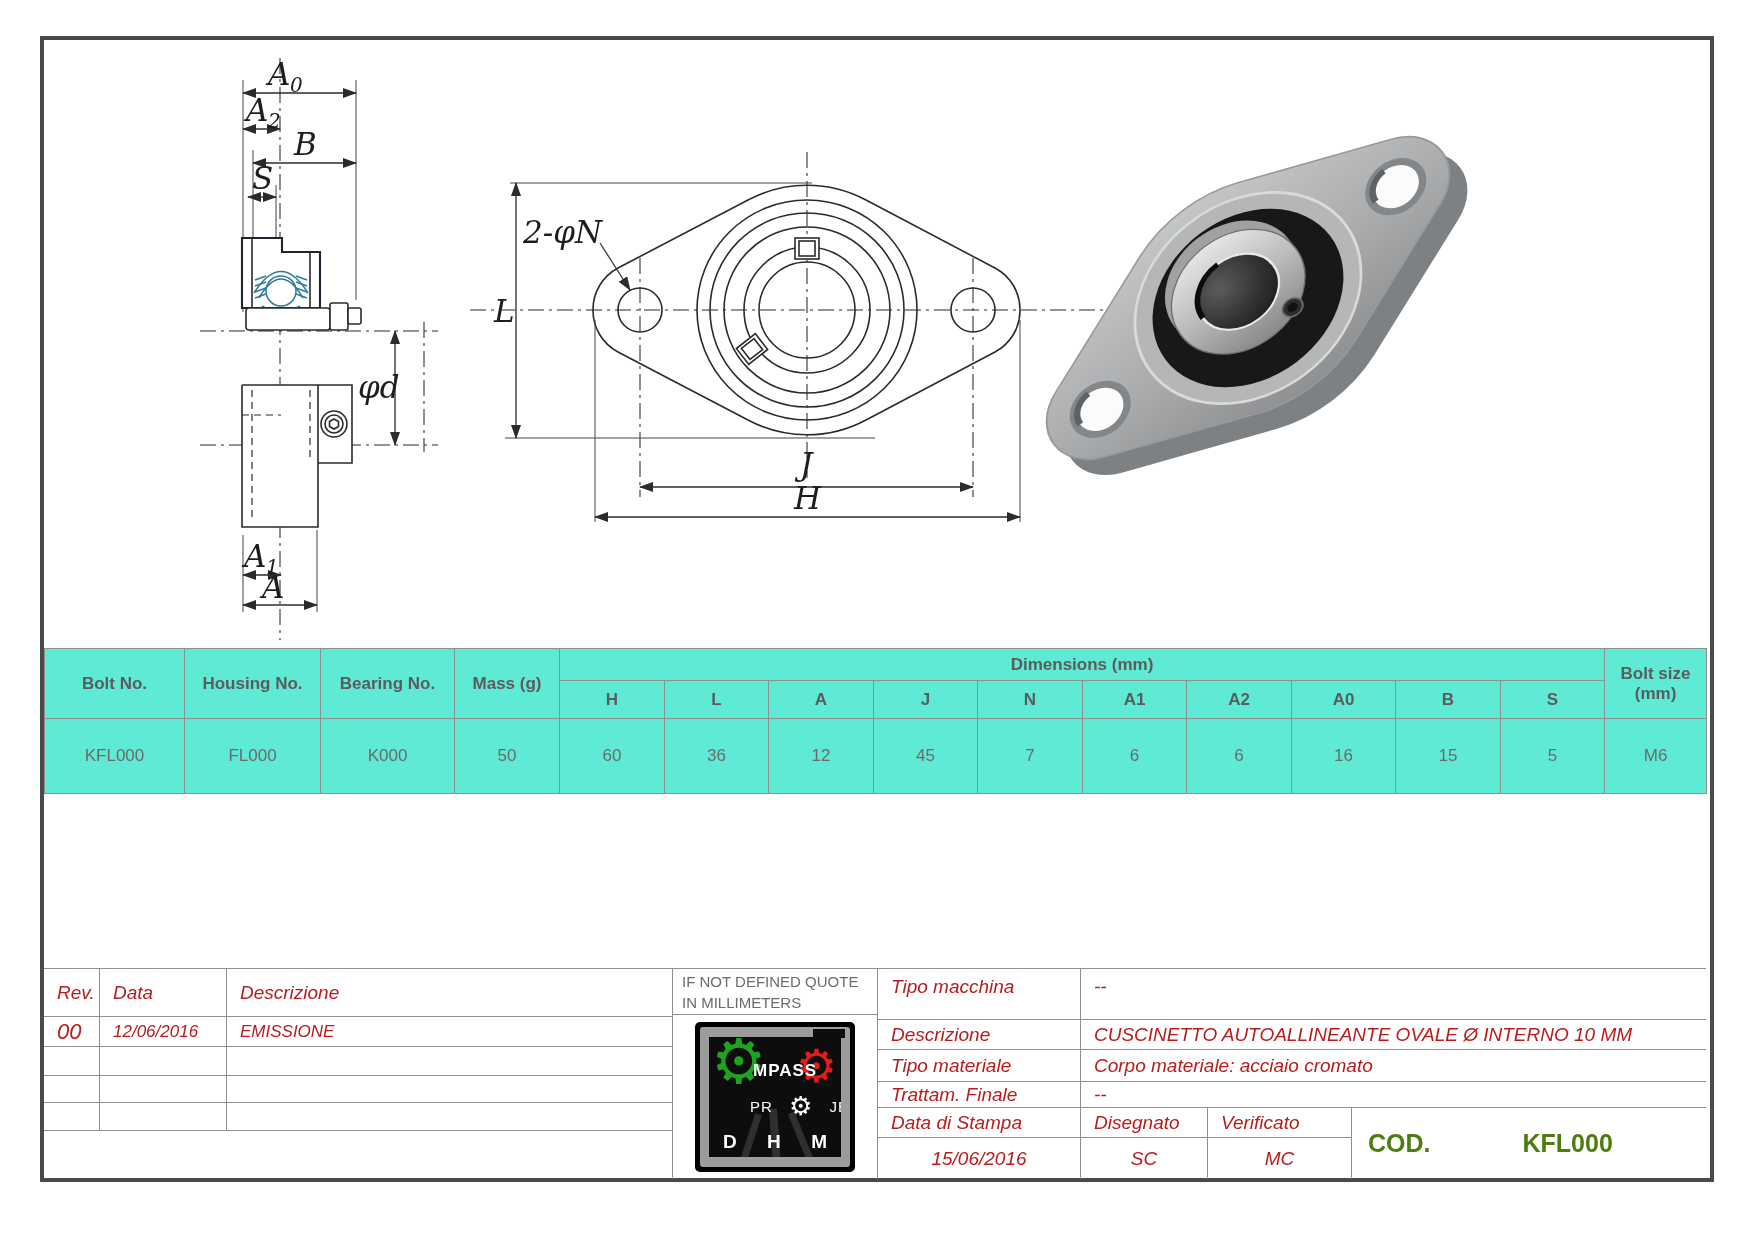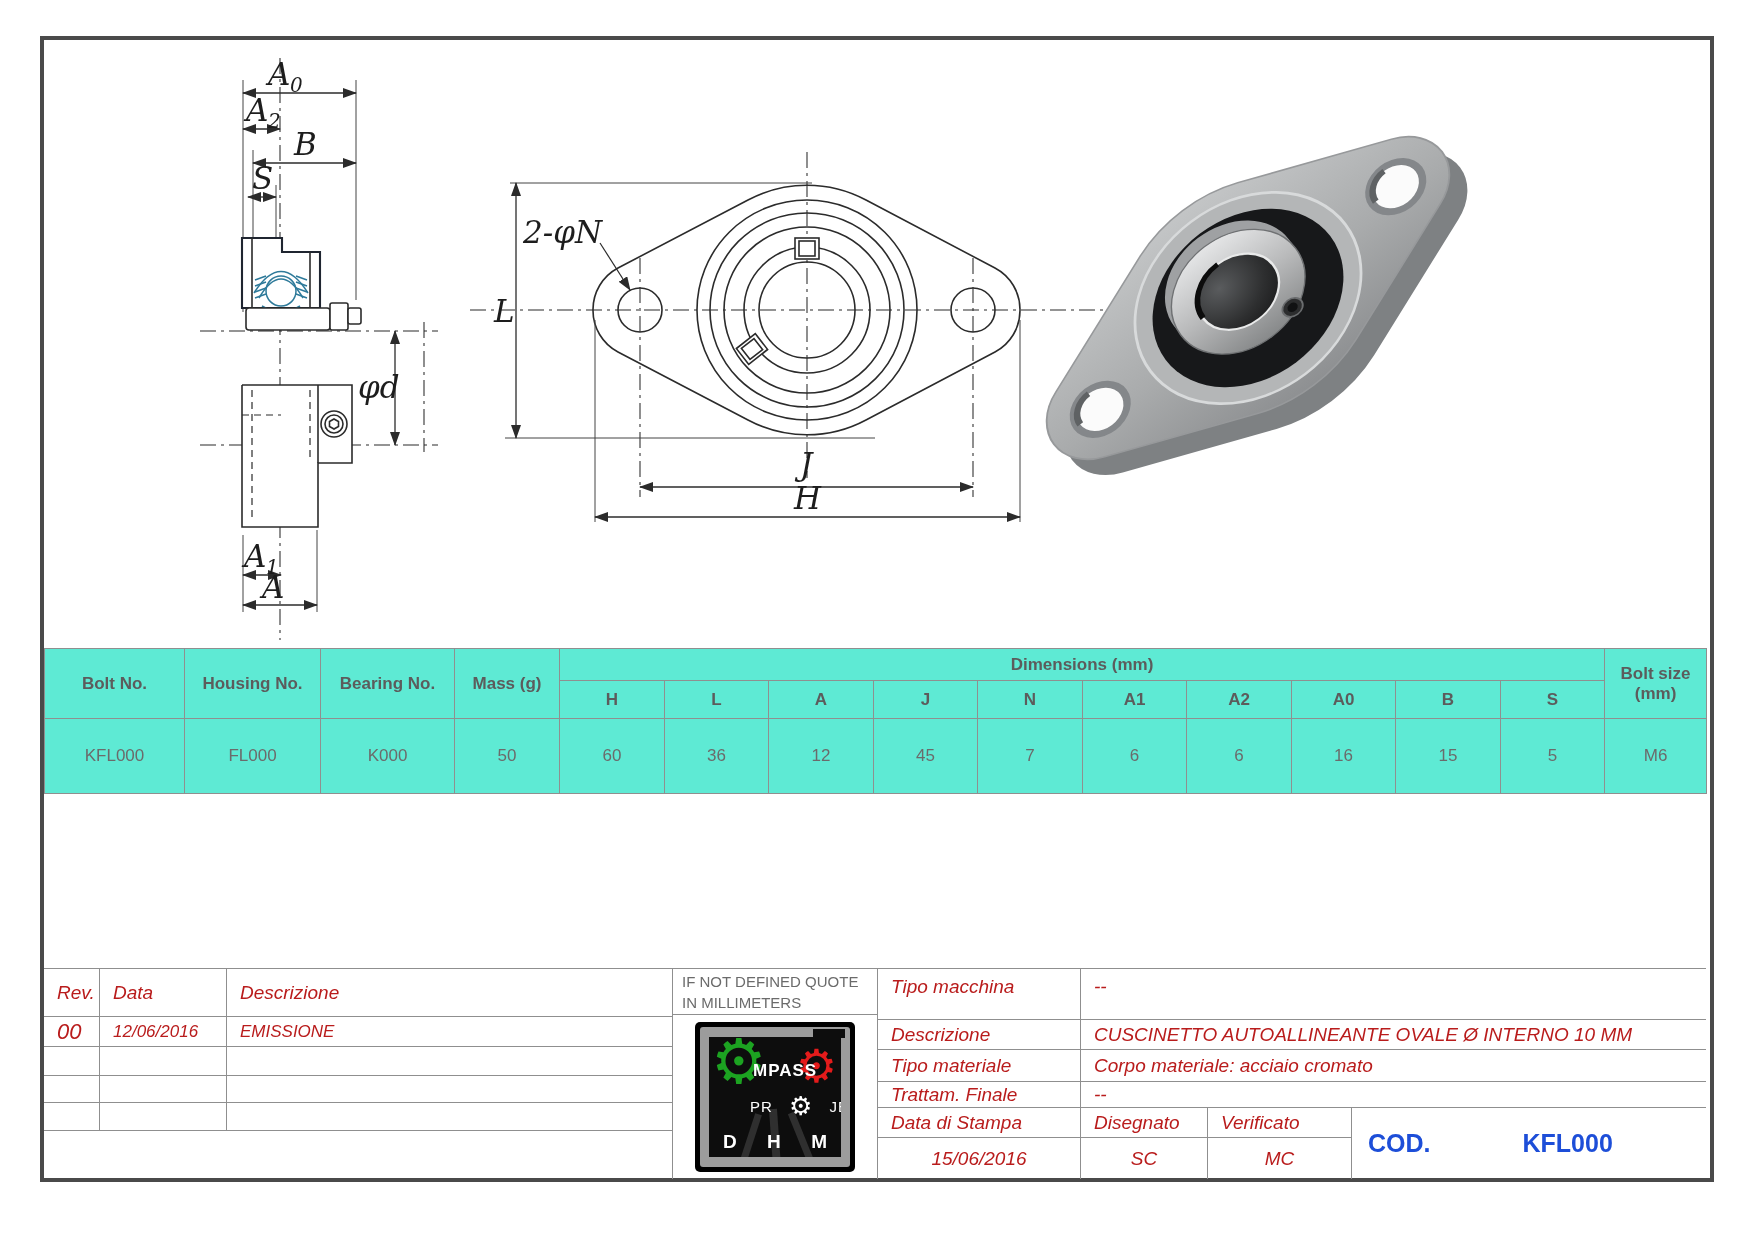--- a/index.html
+++ b/index.html
@@ -65,21 +65,21 @@
   .logo-dhm{position:absolute;left:0;bottom:4px;width:100%;display:flex;justify-content:space-between;
     padding:0 14px;box-sizing:border-box;color:#fff;font-size:19px;font-weight:bold;}
 
   .right-block{position:absolute;left:834px;top:0;width:828px;height:210px;}
   .fields-grid{position:absolute;left:0;top:0;width:828px;display:grid;
     grid-template-columns:203px 625px;grid-template-rows:51px 30px 32px 26px;}
   .row-top{align-items:flex-start;padding-top:7px;}
   .stampa-grid{position:absolute;left:0;top:139px;width:828px;height:71px;display:grid;
     grid-template-columns:203px 127px 144px 354px;grid-template-rows:30px 41px;}
   .cod-cell{grid-column:4;grid-row:1 / 3;display:flex;align-items:center;gap:92px;
-    padding-left:16px;color:#1d4ed8;font-size:25px;font-weight:bold;box-sizing:border-box;}
+    padding-left:16px;color:#4d7c0f;font-size:25px;font-weight:bold;box-sizing:border-box;}
 </style>
 </head>
 <body>
 
 <div class="sheet-border"></div>
 
 <svg class="drawing-svg" width="1754" height="660" viewBox="0 0 1754 660">
   <defs>
     <marker id="arr" markerWidth="14" markerHeight="10" refX="13" refY="5" orient="auto-start-reverse" markerUnits="userSpaceOnUse">
       <path d="M0,0 L14,5 L0,10 Z" fill="#2b2b2b"></path>

